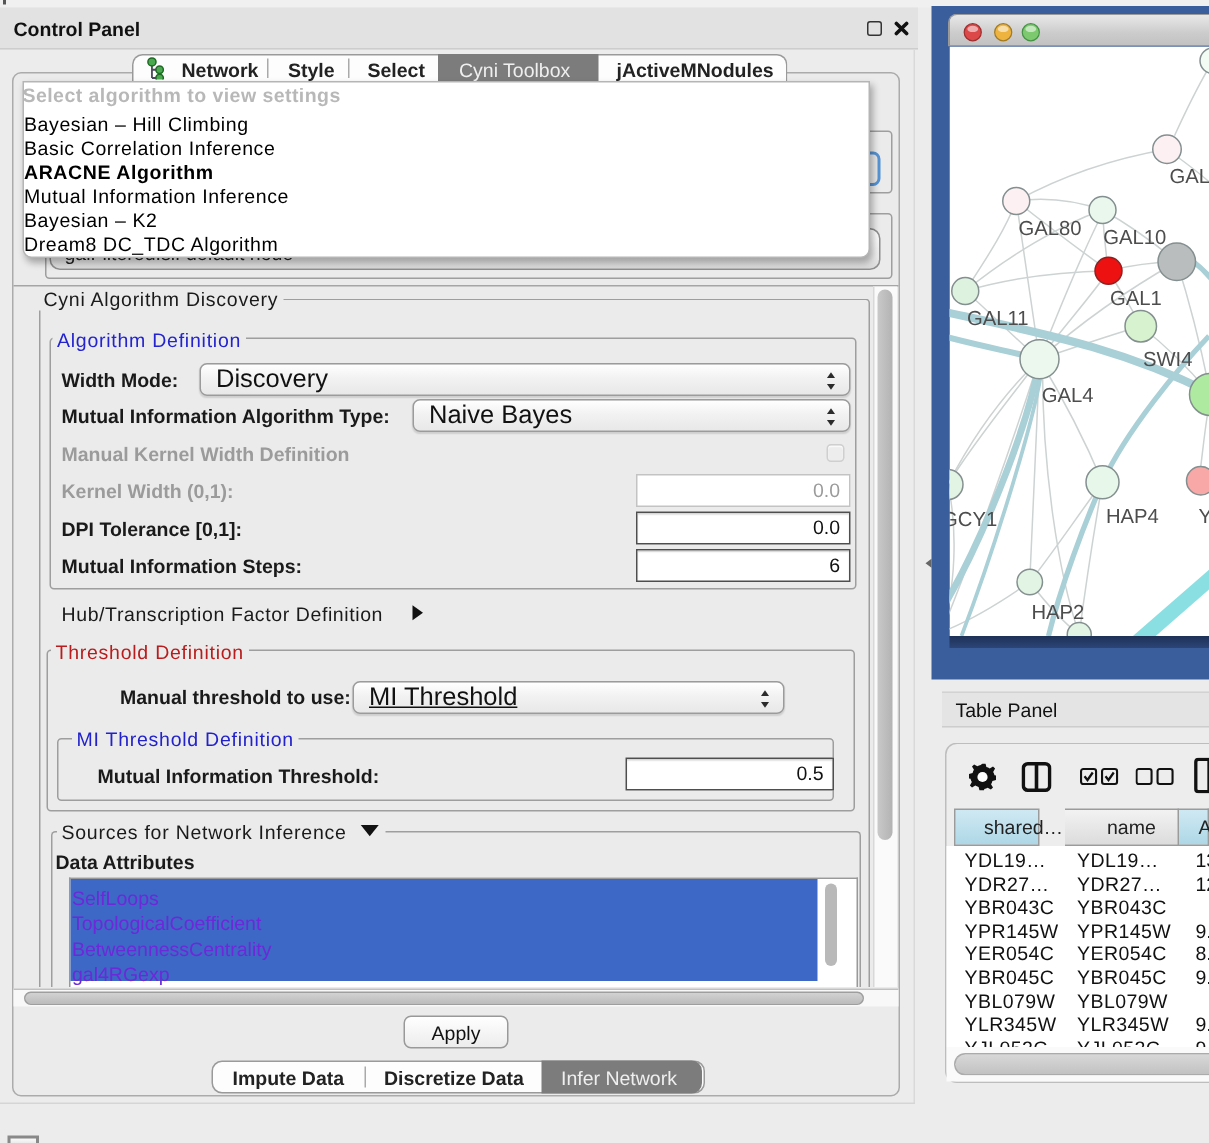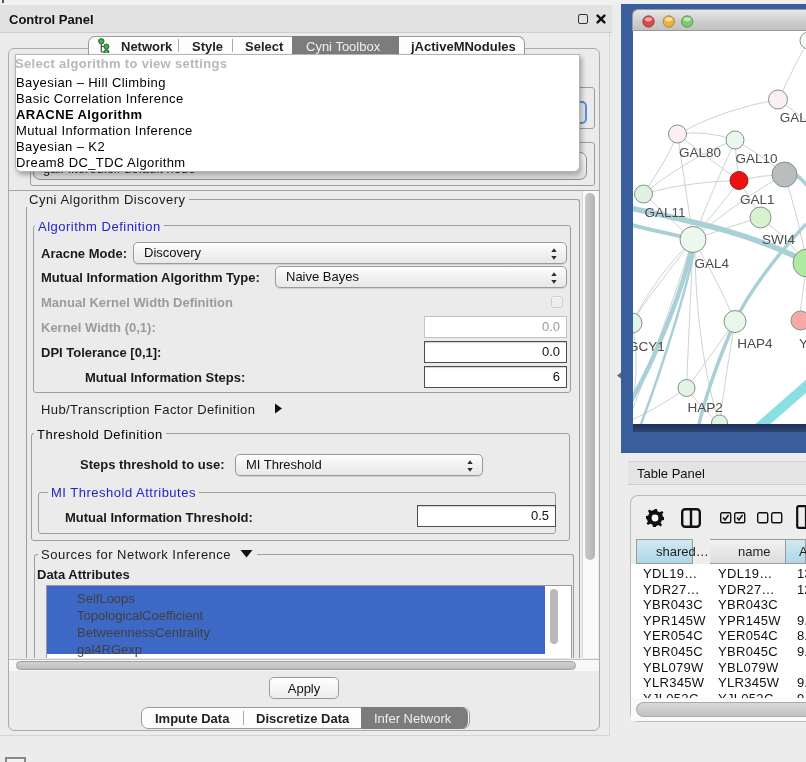--- a/index.html
+++ b/index.html
@@ -4,21 +4,21 @@
 <style>
 * { margin:0; padding:0; box-sizing:border-box; }
 html,body { width:806px; height:762px; overflow:hidden; }
 body { font-family:"Liberation Sans",sans-serif; background:#ececec; position:relative; }
 .abs { position:absolute; }
 .f13 { font-size:13px; }
 .bold { font-weight:bold; }
 .combo {
   position:absolute; border:1px solid #9b9b9b; border-radius:5px;
   background:linear-gradient(#ffffff,#f2f2f2 45%,#e8e8e8);
-  font-size:13px; color:#111; line-height:20px; padding-left:10px;
+  font-size:17px; color:#111; line-height:20px; padding-left:10px;
   box-shadow:0 1px 1px rgba(0,0,0,0.12);
 }
 .combo .arr { position:absolute; right:7px; top:0; bottom:0; width:10px; }
 .field {
   position:absolute; background:#fff; font-size:13px; color:#111;
   text-align:right; padding-right:6px;
 }
 .gbox { position:absolute; border:1px solid #9e9e9e; border-radius:3px; }
 .gtitle { position:absolute; font-size:13px; background:#ebebeb; padding:0 3px; letter-spacing:0.5px; }
 .lbl { position:absolute; font-size:13px; font-weight:bold; color:#1a1a1a; white-space:nowrap; }
@@ -65,72 +65,72 @@
 <div class="abs f13" style="left:43px;top:161px;color:#222;">galFiltered.sif default node</div>
 
 <div class="abs" style="left:9px;top:190px;width:590px;height:468px;border-top:1px solid #a5a5a5;"></div>
 
 <div class="abs" style="left:26px;top:199px;width:554px;height:459px;border:1px solid #9e9e9e;border-bottom:none;border-radius:3px 3px 0 0;"></div>
 <div class="gtitle" style="left:26px;top:192px;color:#1a1a1a;">Cyni Algorithm Discovery</div>
 
 <div class="gbox" style="left:33px;top:225px;width:538px;height:168px;"></div>
 <div class="gtitle" style="left:35px;top:219px;color:#2323cf;">Algorithm Definition</div>
 
-<div class="lbl" style="left:41px;top:246px;">Aracne Mode:</div>
+<div class="lbl" style="left:41px;top:246px;">Width Mode:</div>
 <div class="combo" style="left:133px;top:242px;width:434px;height:22px;">Discovery<span class="arr"><svg width="10" height="20" viewBox="0 0 10 20" style="margin-top:1px;">
         <path d="M5 4.2 L7.7 8 L2.3 8 Z" fill="#2b2b2b"></path>
         <path d="M5 15.8 L7.7 12 L2.3 12 Z" fill="#2b2b2b"></path>
       </svg></span></div>
 
 <div class="lbl" style="left:41px;top:270px;">Mutual Information Algorithm Type:</div>
 <div class="combo" style="left:275px;top:266px;width:292px;height:22px;">Naive Bayes<span class="arr"><svg width="10" height="20" viewBox="0 0 10 20" style="margin-top:1px;">
         <path d="M5 4.2 L7.7 8 L2.3 8 Z" fill="#2b2b2b"></path>
         <path d="M5 15.8 L7.7 12 L2.3 12 Z" fill="#2b2b2b"></path>
       </svg></span></div>
 
 <div class="lbl" style="left:41px;top:295px;color:#9b9b9b;">Manual Kernel Width Definition</div>
 <div class="abs" style="left:551px;top:296px;width:12px;height:12px;background:#ededed;border:1px solid #cfcfcf;border-radius:3px;box-shadow:inset 0 1px 1px rgba(255,255,255,0.8);"></div>
 
 <div class="lbl" style="left:41px;top:320px;color:#9b9b9b;">Kernel Width (0,1):</div>
 <div class="field" style="left:424px;top:316px;width:143px;height:22px;border:1px solid #c3c3c3;color:#9b9b9b;line-height:20px;">0.0</div>
 
 <div class="lbl" style="left:41px;top:345px;">DPI Tolerance [0,1]:</div>
 <div class="field" style="left:424px;top:341px;width:143px;height:22px;border:1px solid #4e4e4e;line-height:20px;box-shadow:inset 0 1px 1px rgba(0,0,0,0.18);">0.0</div>
 
-<div class="lbl" style="left:41px;top:370px;margin-left:44px;">Mutual Information Steps:</div>
+<div class="lbl" style="left:41px;top:370px;">Mutual Information Steps:</div>
 <div class="field" style="left:424px;top:366px;width:143px;height:22px;border:1px solid #4e4e4e;line-height:20px;box-shadow:inset 0 1px 1px rgba(0,0,0,0.18);">6</div>
 
 <div class="abs f13" style="left:41px;top:402px;color:#1a1a1a;letter-spacing:0.4px;">Hub/Transcription Factor Definition</div>
 <svg class="abs" style="left:273px;top:402px;" width="10" height="13" viewBox="0 0 10 13">
     <path d="M2 1.5 L9 6.5 L2 11.5 Z" fill="#111"></path>
   </svg>
 
 <div class="gbox" style="left:31px;top:433px;width:539px;height:108px;"></div>
-<div class="gtitle" style="left:34px;top:427px;color:#000000;">Threshold Definition</div>
-
-<div class="lbl" style="left:80px;top:457px;">Steps threshold to use:</div>
-<div class="combo" style="left:235px;top:454px;width:248px;height:22px;">MI Threshold<span class="arr"><svg width="10" height="20" viewBox="0 0 10 20" style="margin-top:1px;">
+<div class="gtitle" style="left:34px;top:427px;color:#b91c1c;">Threshold Definition</div>
+
+<div class="lbl" style="left:80px;top:457px;">Manual threshold to use:</div>
+<div class="combo" style="left:235px;top:454px;width:288px;height:22px;text-decoration:underline;">MI Threshold<span class="arr"><svg width="10" height="20" viewBox="0 0 10 20" style="margin-top:1px;">
         <path d="M5 4.2 L7.7 8 L2.3 8 Z" fill="#2b2b2b"></path>
         <path d="M5 15.8 L7.7 12 L2.3 12 Z" fill="#2b2b2b"></path>
       </svg></span></div>
 
 <div class="gbox" style="left:38px;top:492px;width:518px;height:42px;"></div>
-<div class="gtitle" style="left:48px;top:485px;color:#2222cc;">MI Threshold Attributes</div>
+<div class="gtitle" style="left:48px;top:485px;color:#2222cc;">MI Threshold Definition</div>
 <div class="lbl" style="left:34px;top:510px;margin-left:31px;">Mutual Information Threshold:</div>
 <div class="field" style="left:417px;top:505px;width:139px;height:22px;border:1px solid #4e4e4e;line-height:20px;box-shadow:inset 0 1px 1px rgba(0,0,0,0.18);">0.5</div>
 
 <div class="abs" style="left:34px;top:554px;width:540px;height:104px;border:1px solid #9e9e9e;border-bottom:none;border-radius:3px 3px 0 0;"></div>
 <div class="gtitle" style="left:38px;top:547px;color:#1a1a1a;">Sources for Network Inference <svg width="15" height="9" viewBox="0 0 13 9" style="display:inline-block;vertical-align:1px;margin-left:4px;">
       <path d="M0.5 1 L12.5 1 L6.5 8.5 Z" fill="#111"></path>
     </svg></div>
 <div class="lbl" style="left:37px;top:567px;">Data Attributes</div>
 
 <div class="abs" style="left:46px;top:585px;width:526px;height:73px;border:1px solid #999;background:#fff;border-bottom:none;"></div>
 <div class="abs" style="left:47px;top:586px;width:498px;height:68px;background:#3d68c5;"></div>
-<div class="abs" style="left:48px;top:590px;width:494px;font-size:13px;color:#404040;line-height:17px;padding-left:29px;">SelfLoops<br>TopologicalCoefficient<br>BetweennessCentrality<br>gal4RGexp</div>
+<div class="abs" style="left:48px;top:590px;width:494px;font-size:13px;color:#6d28d9;line-height:17px;">SelfLoops<br>TopologicalCoefficient<br>BetweennessCentrality<br>gal4RGexp</div>
 <div class="abs" style="left:550px;top:589px;width:8px;height:55px;background:#b9b9b9;border-radius:4px;"></div>
 
 <div class="abs" style="left:582px;top:191px;width:16px;height:467px;background:#fafafa;border-left:1px solid #d8d8d8;"></div>
 <div class="abs" style="left:584.5px;top:193px;width:10px;height:367px;background:linear-gradient(90deg,#c9c9c9,#b3b3b3);border-radius:5px;"></div>
 
 <div class="abs" style="left:9px;top:659px;width:590px;height:12px;background:#f8f8f8;border-top:1px solid #c0c0c0;"></div>
 <div class="abs" style="left:16px;top:661px;width:560px;height:9px;background:linear-gradient(#d2d2d2,#bcbcbc);border:1px solid #9e9e9e;border-radius:4.5px;"></div>
 
 <div class="abs" style="left:269px;top:677px;width:70px;height:22px;background:linear-gradient(#ffffff,#ececec);border:1px solid #999;border-radius:5px;font-size:13px;text-align:center;line-height:21px;color:#111;">Apply</div>
 <div class="abs" style="left:141px;top:707px;width:329px;height:22px;background:#fdfdfd;border:1px solid #9a9a9a;border-radius:7px;"></div>

